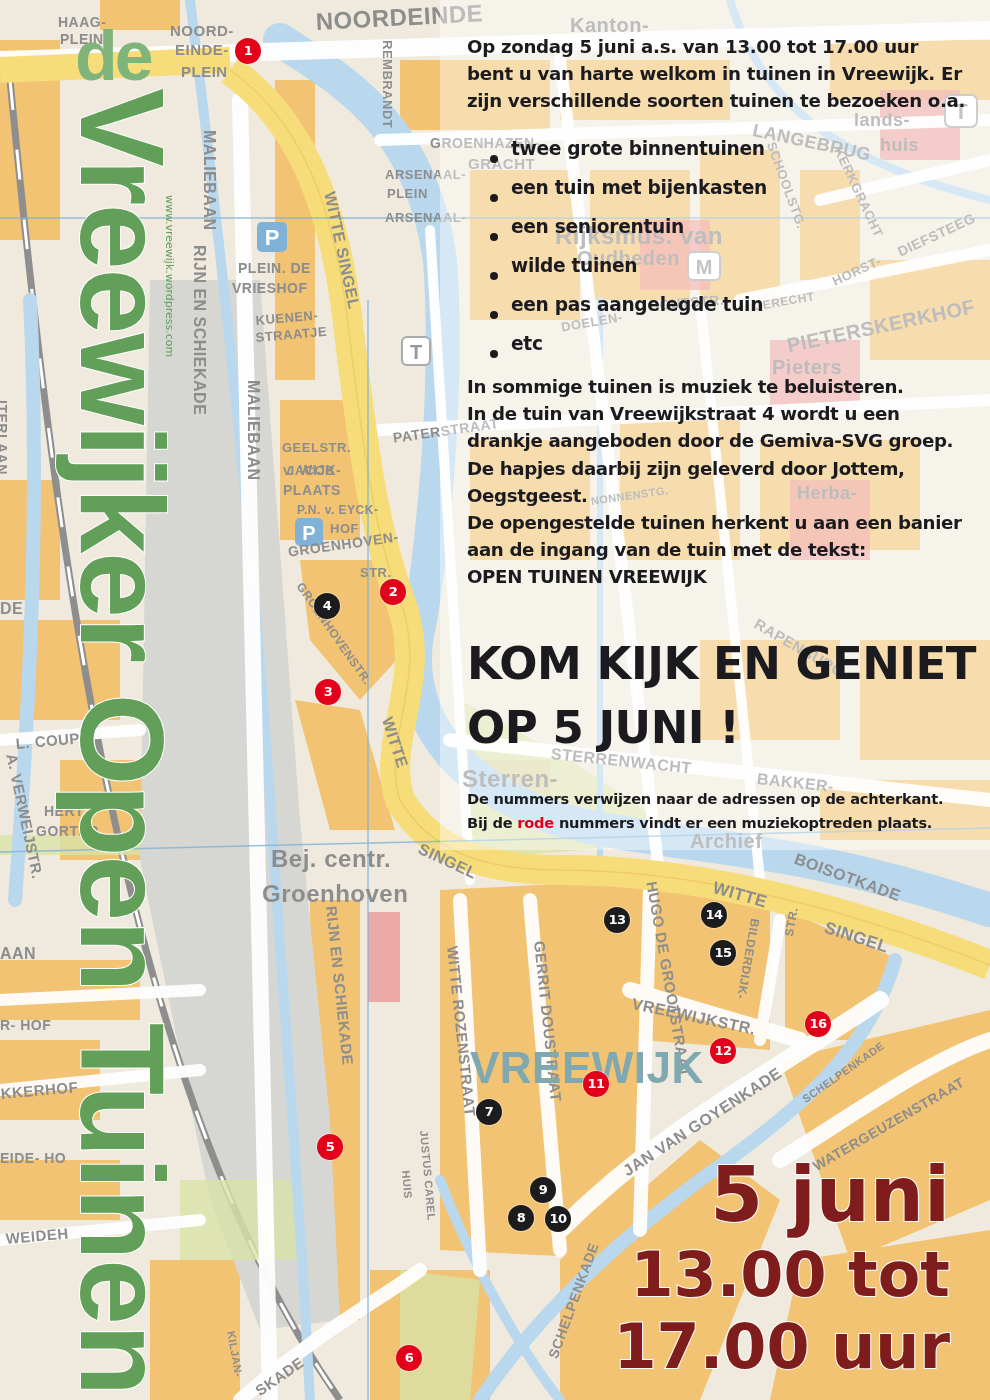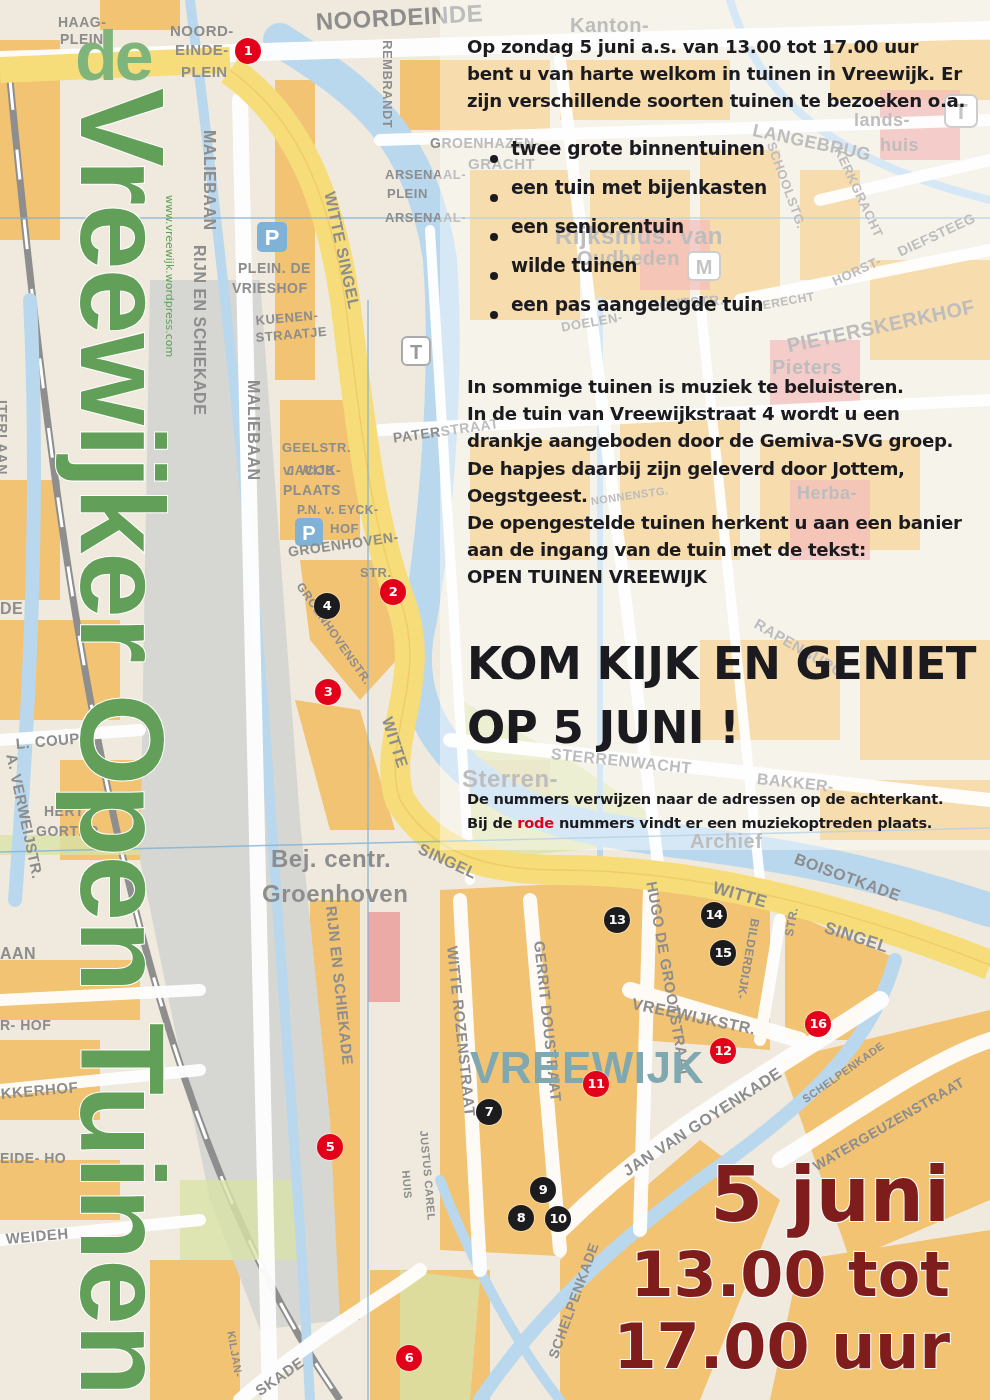--- a/index.html
+++ b/index.html
@@ -268,20 +268,24 @@
         <span>een seniorentuin</span>
       </li>
     <li>
         <span class="bullet"></span>
         <span>wilde tuinen</span>
       </li>
     <li>
         <span class="bullet"></span>
         <span>een pas aangelegde tuin</span>
       </li>
+    <li>
+        <span class="bullet"></span>
+        <span>etc</span>
+      </li>
   </ul>
 
   <div id="info" class="panel">
     <div>In sommige tuinen is muziek te beluisteren.</div>
     <div>In de tuin van Vreewijkstraat 4 wordt u een drankje aangeboden door de Gemiva-SVG groep.</div>
     <div>De hapjes daarbij zijn geleverd door Jottem, Oegstgeest.</div>
     <div>De opengestelde tuinen herkent u aan een banier aan de ingang van de tuin met de tekst:</div>
     <div>OPEN TUINEN VREEWIJK</div>
   </div>
 

